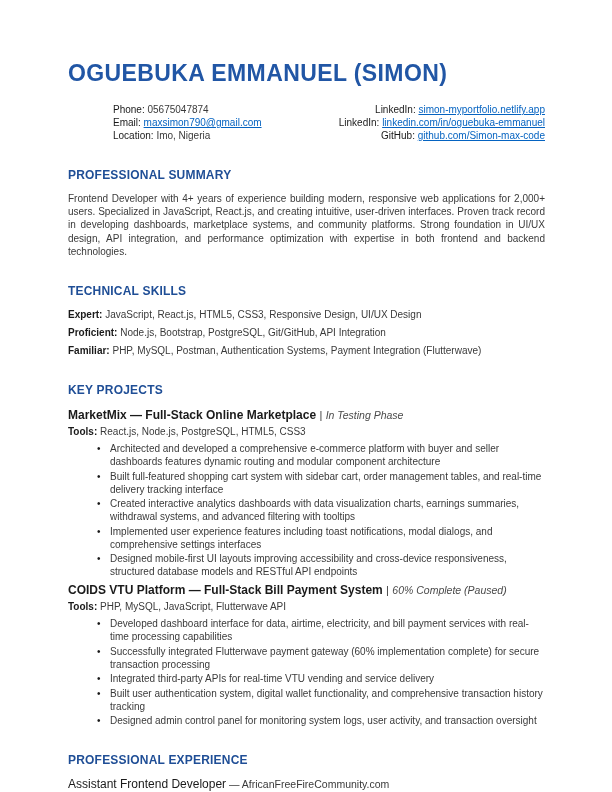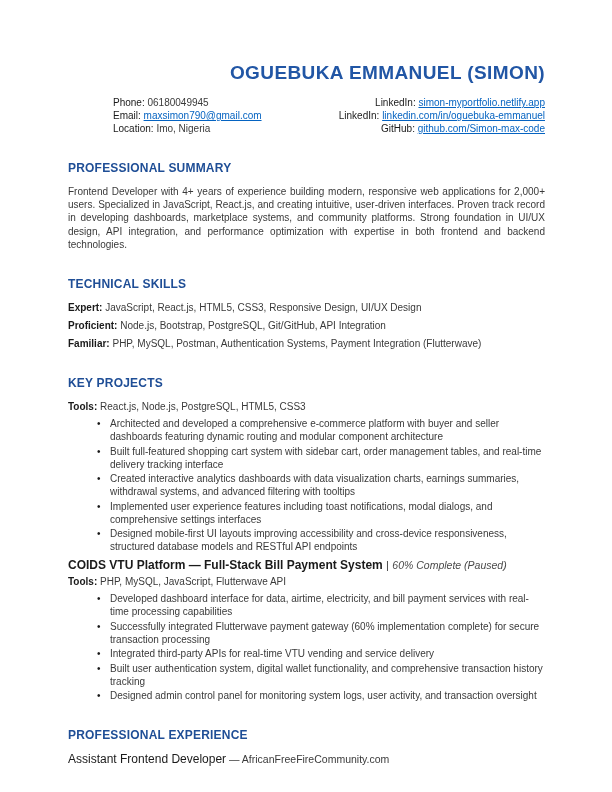--- a/index.html
+++ b/index.html
@@ -17,27 +17,27 @@
   }
   .page{
     position:relative;
     width:612px;height:792px;
     background:#ffffff;
     padding:62px 67px 0 68px;
     overflow:hidden;
   }
   
   .doc-title{
-    text-align:right;
-    font-size:19px;
+    text-align:left;
+    font-size:23px;
     font-weight:bold;
     letter-spacing:0.4px;
     color:var(--title-color);
     line-height:22px;
-    margin-bottom:12px;
+    margin-bottom:19px;
   }
   .contact{
     display:flex;
     justify-content:space-between;
     font-size:10px;
     line-height:13px;
   }
   .contact-col.right{text-align:right;}
   .contact-row .lbl{color:var(--bold-color);margin-left:45px;}
   a.doclink{
@@ -112,21 +112,21 @@
 <body>
 
 <div class="page">
 
   <div class="doc-title">OGUEBUKA EMMANUEL (SIMON)</div>
 
   <div class="contact">
     <div class="contact-col left">
       <div class="contact-row">
         <span class="lbl">Phone:</span>
-        <span>06180049945</span>
+        <span>05675047874</span>
       </div>
       <div class="contact-row">
         <span class="lbl">Email:</span>
         <a class="doclink">maxsimon790@gmail.com</a>
       </div>
       <div class="contact-row">
         <span class="lbl">Location:</span>
         <span>Imo, Nigeria</span>
       </div>
     </div>
@@ -164,26 +164,31 @@
     <p class="skill-line">
       <b>Familiar:</b>
       <span>PHP, MySQL, Postman, Authentication Systems, Payment Integration (Flutterwave)</span>
     </p>
   </div>
 
   <div class="section">
     <div class="section-heading">KEY PROJECTS</div>
 
     <div class="project">
+      <div class="project-header">
+        <span class="project-title">MarketMix — Full-Stack Online Marketplace</span>
+        <span class="project-sep">|</span>
+        <span class="project-status">In Testing Phase</span>
+      </div>
       <p class="tools-line">
         <b>Tools:</b>
         <span>React.js, Node.js, PostgreSQL, HTML5, CSS3</span>
       </p>
       <ul class="bullets">
-        <li>Architected and developed a comprehensive e-commerce platform with buyer and seller dashboards featuring dynamic routing and modular component architecture</li>
+        <li>Architected and developed a comprehensive e-commerce platform with buyer and seller dashboards features dynamic routing and modular component architecture</li>
         <li>Built full-featured shopping cart system with sidebar cart, order management tables, and real-time delivery tracking interface</li>
         <li>Created interactive analytics dashboards with data visualization charts, earnings summaries, withdrawal systems, and advanced filtering with tooltips</li>
         <li>Implemented user experience features including toast notifications, modal dialogs, and comprehensive settings interfaces</li>
         <li>Designed mobile-first UI layouts improving accessibility and cross-device responsiveness, structured database models and RESTful API endpoints</li>
       </ul>
     </div>
 
     <div class="project">
       <div class="project-header">
         <span class="project-title">COIDS VTU Platform — Full-Stack Bill Payment System</span>

